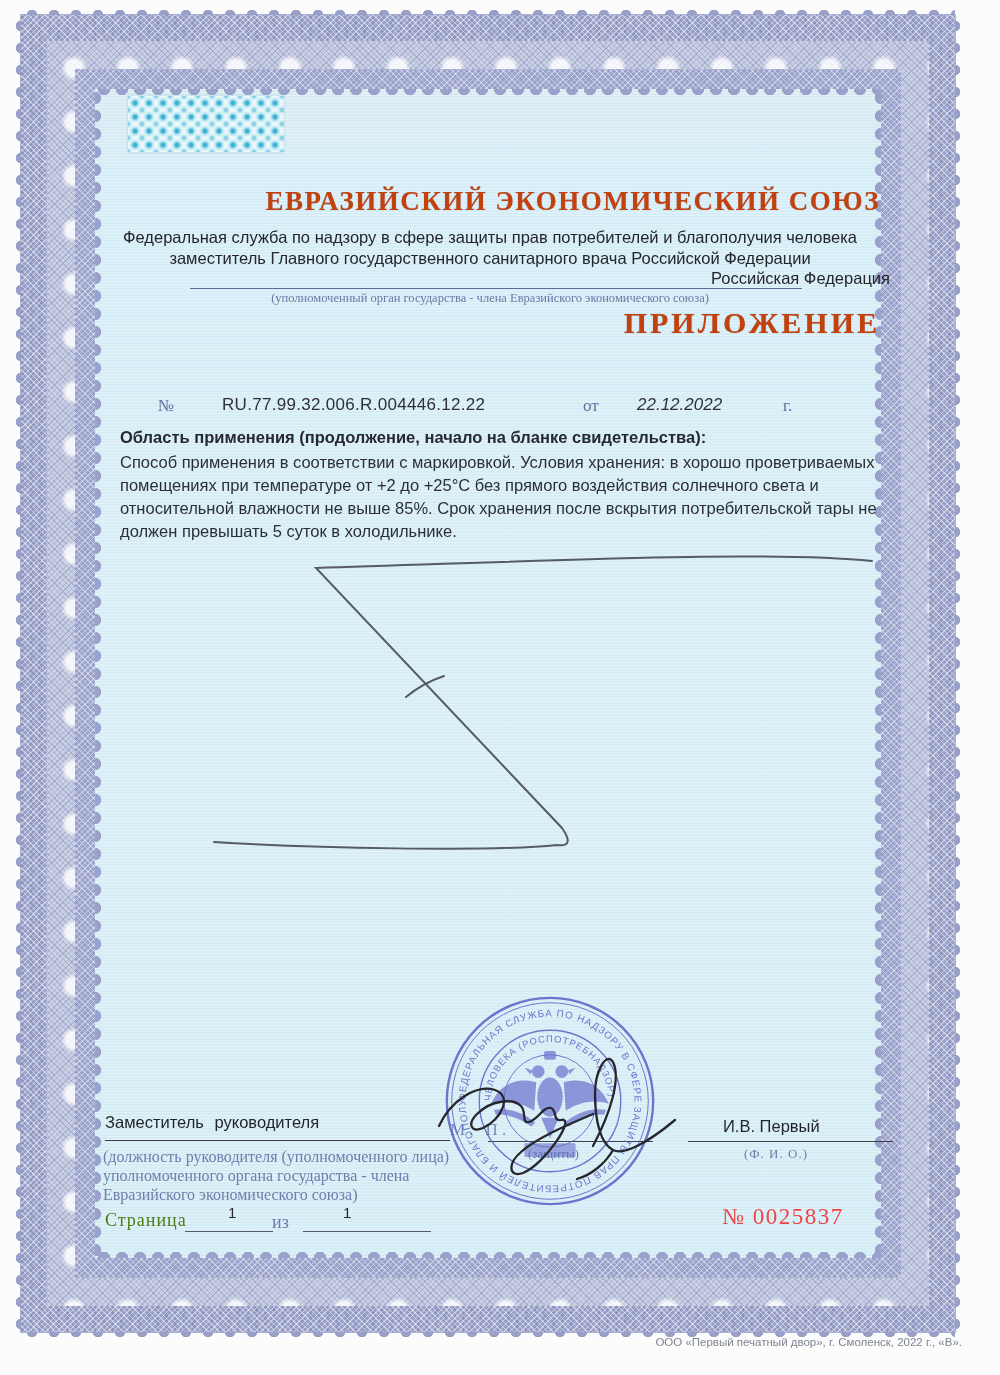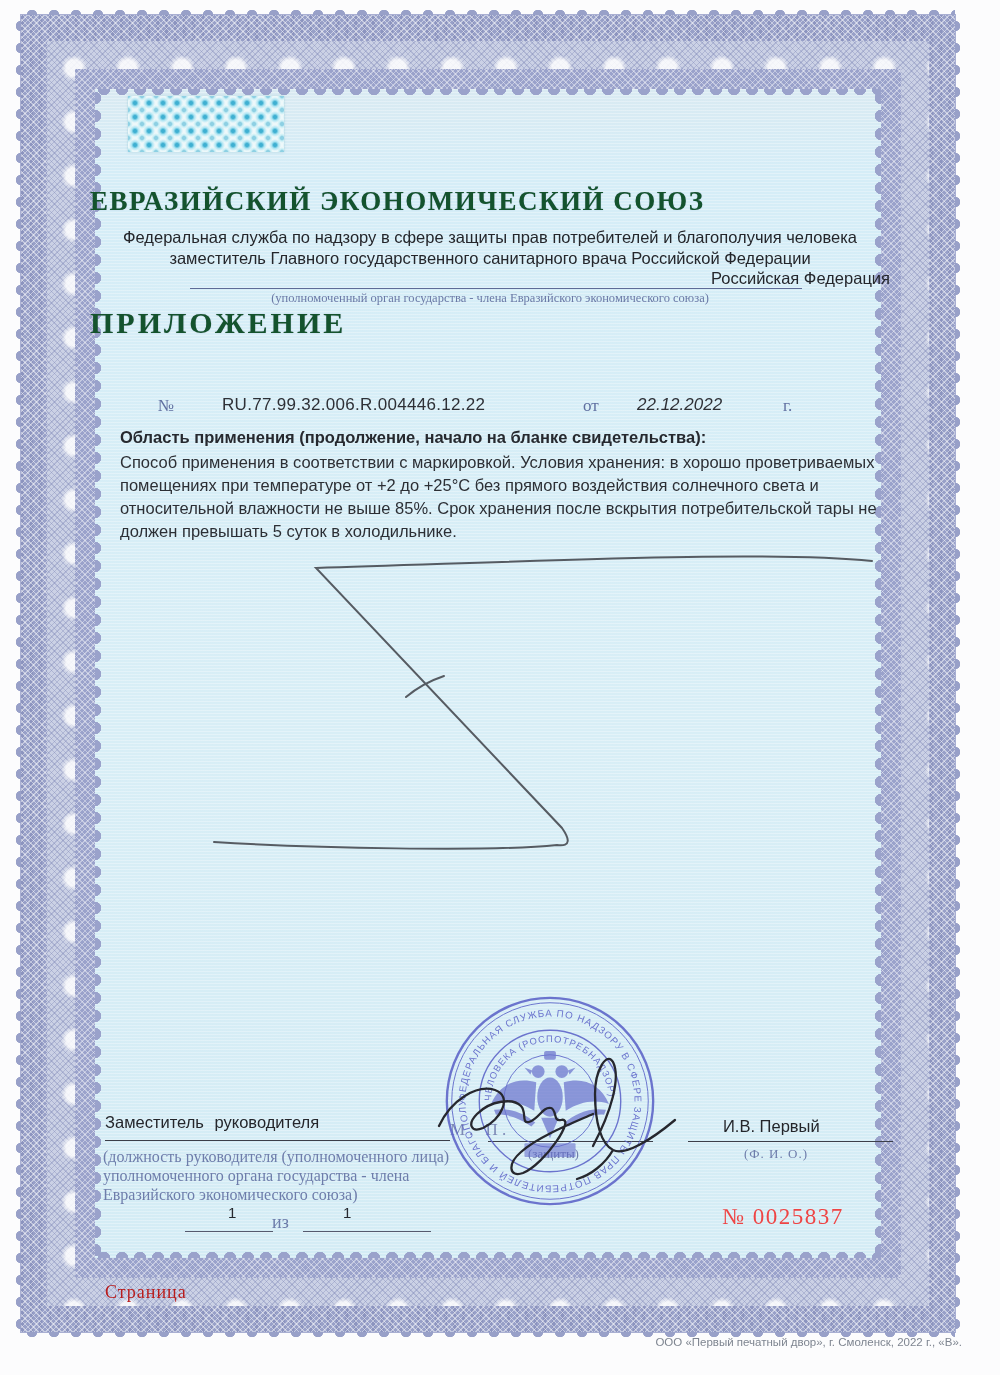--- a/index.html
+++ b/index.html
@@ -46,28 +46,28 @@
   
   .abs{position:absolute;}
   .serif{font-family:"Liberation Serif","DejaVu Serif",serif;}
   .hologram{left:128px;top:96px;width:156px;height:56px;
     background-color:#eef8fa;
     background-image:
       radial-gradient(circle, rgba(44,168,205,.9) 1.5px, rgba(120,212,236,.55) 3.5px, rgba(0,0,0,0) 6px),
       radial-gradient(circle, rgba(44,168,205,.5) 1.5px, rgba(150,225,240,.4) 3px, rgba(0,0,0,0) 5px);
     background-size:14px 14px,14px 14px;background-position:0 0,7px 7px;
     box-shadow:0 0 2px rgba(120,180,200,.6);}
-  .eaeu-title{left:90px;right:120px;top:186px;text-align:left;font-size:27px;font-weight:bold;
-    letter-spacing:1.5px;color:#14532d;text-shadow:0 0 1px rgba(90,106,158,.4);}
+  .eaeu-title{left:90px;right:120px;top:186px;text-align:right;font-size:27px;font-weight:bold;
+    letter-spacing:1.5px;color:#c2410c;text-shadow:0 0 1px rgba(90,106,158,.4);}
   .auth{left:90px;right:110px;text-align:center;color:#24262b;font-size:16.5px;}
   .auth1{top:228px;} .auth2{top:249px;} .auth3{top:269px;text-align:right;}
   .head-rule{left:190px;top:288px;width:612px;height:0;border-top:1px solid #5d6b96;}
   .auth-note{left:90px;right:110px;top:291px;text-align:center;font-size:12.5px;color:#6a79a6;}
-  .doc-title{left:90px;right:120px;top:306px;text-align:left;font-size:30px;font-weight:bold;
-    letter-spacing:3px;color:#14532d;text-shadow:0 0 1px rgba(107,116,146,.5);}
+  .doc-title{left:90px;right:120px;top:306px;text-align:right;font-size:30px;font-weight:bold;
+    letter-spacing:3px;color:#c2410c;text-shadow:0 0 1px rgba(107,116,146,.5);}
   .doc-subtitle{left:90px;right:120px;top:357px;text-align:center;font-size:20.5px;font-weight:bold;
     color:#5a699e;letter-spacing:.5px;}
   .lab{color:#5f6fa0;font-size:17px;}
   .val{color:#2e3036;font-size:17px;}
   .no-label{left:158px;top:396px;}
   .no-value{left:222px;top:395px;letter-spacing:.3px;}
   .ot-label{left:583px;top:396px;}
   .date-value{left:637px;top:395px;font-style:italic;}
   .g-label{left:783px;top:396px;}
   .body-heading{left:120px;top:428px;width:770px;font-size:16.5px;font-weight:bold;color:#26292f;}
@@ -75,21 +75,21 @@
   .mp-label{left:450px;top:1120px;font-size:17px;color:#7e8ab6;letter-spacing:4px;z-index:1;}
   .line{height:0;border-top:1px solid #3c3f49;}
   .pos-line{left:105px;top:1140px;width:345px;}
   .sign-line{left:488px;top:1141px;width:165px;z-index:1;}
   .fio-line{left:688px;top:1141px;width:205px;}
   .pos-title{left:105px;top:1113px;font-size:16.5px;color:#24262b;word-spacing:6px;}
   .pos-note{left:103px;top:1147px;width:352px;font-size:16px;line-height:19px;color:#6e7dab;}
   .sign-label{left:528px;top:1146px;font-size:13px;color:#6e7dab;z-index:1;}
   .name{left:723px;top:1117px;font-size:16.5px;color:#24262b;}
   .name-label{left:744px;top:1146px;font-size:13px;color:#6e7dab;letter-spacing:1px;}
-  .pg-label{left:105px;top:1282px;font-size:18px;color:#b91c1c;letter-spacing:1px;}
+  .pg-label{left:105px;top:1210px;font-size:18px;color:#4d7c0f;letter-spacing:1px;}
   .pg-num{font-size:15px;color:#26292f;}
   .pg-cur{left:228px;top:1204px;} .pg-tot{left:343px;top:1204px;}
   .pg-of{left:272px;top:1212px;font-size:18px;color:#6e7dab;}
   .pg-line1{left:185px;top:1231px;width:88px;border-top:1px solid #555a6e;}
   .pg-line2{left:303px;top:1231px;width:128px;border-top:1px solid #555a6e;}
   .serial{left:722px;top:1204px;font-size:23px;color:#ef4444;letter-spacing:1.5px;}
   .printer{right:38px;top:1336px;font-size:11.5px;color:#7e8590;}
   .stamp-svg{left:437px;top:988px;z-index:2;opacity:.88;}
   .sig-svg{left:425px;top:1048px;z-index:3;}
   .cross-svg{left:200px;top:545px;z-index:1;}

